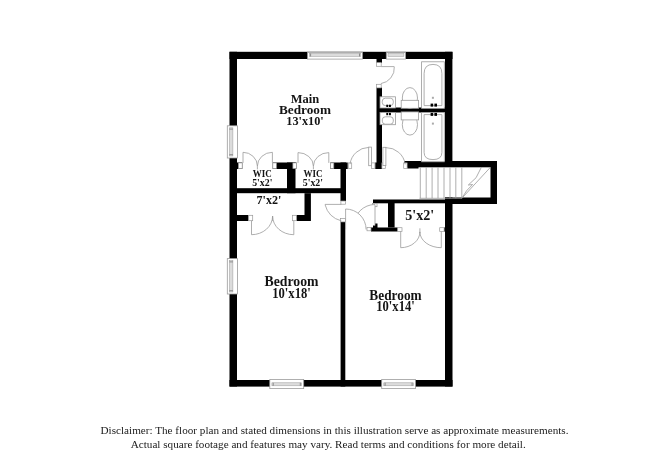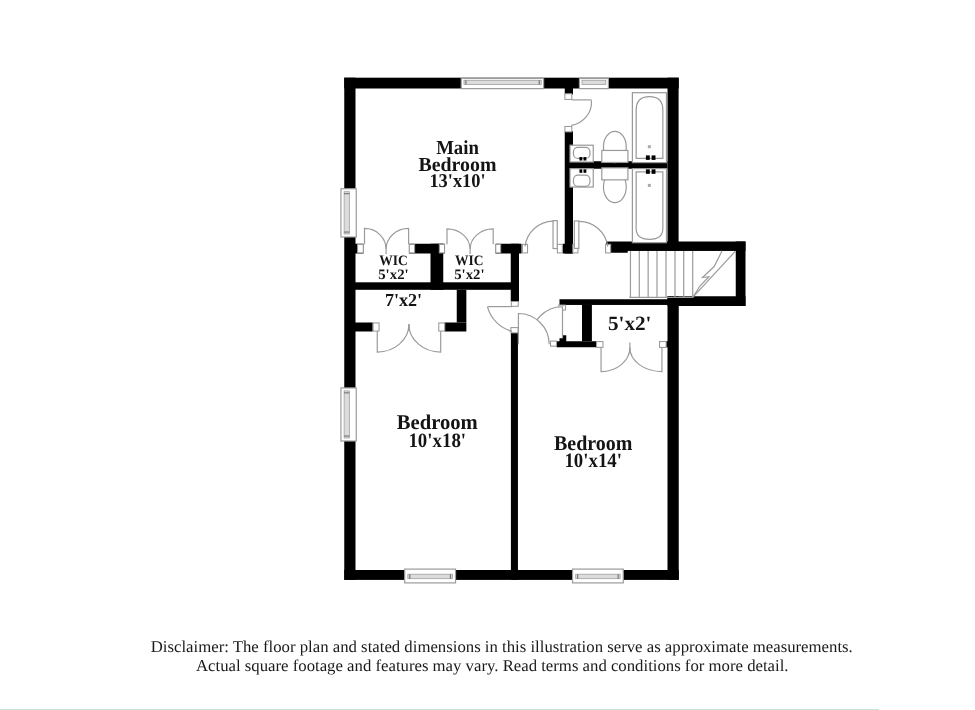--- a/index.html
+++ b/index.html
@@ -1,16 +1,16 @@
 <!DOCTYPE html>
 <html><head>
 <meta charset="utf-8">
 <style>
   html,body{margin:0;padding:0;background:#fff;}
-  #page{position:relative;width:586px;height:473px;background:#15803d;overflow:hidden;}
+  #page{position:relative;width:586px;height:473px;background:#737373;overflow:hidden;}
   svg text{font-family:"Liberation Serif",serif;}
 </style>
 </head>
 <body>
 <div id="page">
 <svg width="650" height="473" viewBox="0 0 650 473">
 
 <rect x="0" y="0" width="650" height="473" fill="#ffffff"></rect>
 
 <rect x="229.5" y="51.8" width="223" height="7.2" fill="#000"></rect>

